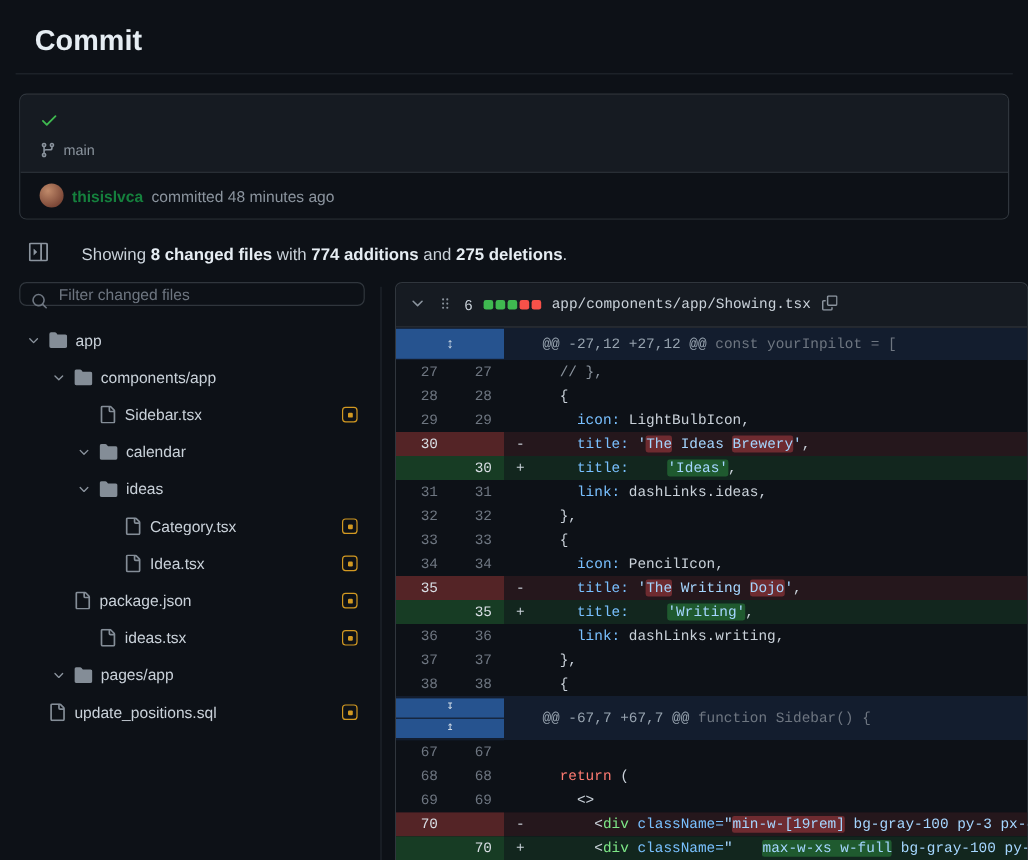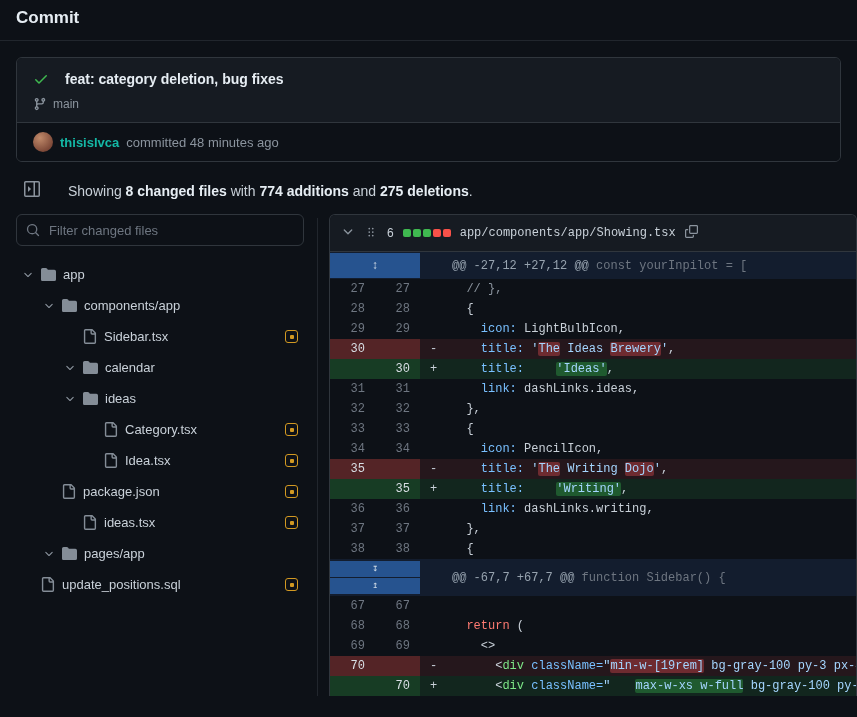--- a/index.html
+++ b/index.html
@@ -6,51 +6,51 @@
   html,body { margin:0; padding:0; }
   body {
     width:857px; height:717px; overflow:hidden;
     background:#0d1117; color:#c9d1d9;
     font-family:"Liberation Sans", sans-serif;
     font-size:14px;
   }
   .page { width:857px; height:717px; overflow:hidden; position:relative; }
 
   .page-title {
-    margin:0; padding:8px 16px 12px;
-    font-size:17px; font-weight:600; color:#e6edf3;
+    margin:13px; padding:8px 16px 12px;
+    font-size:24px; font-weight:600; color:#e6edf3;
     border-bottom:1px solid #21262d;
   }
 
   
   .commit-box { margin:16px; border:1px solid #30363d; border-radius:6px; overflow:hidden; }
   .commit-head { background:#161b22; padding:13px 16px 11px; }
   .commit-title-row { display:flex; align-items:center; gap:9px; font-size:14px; font-weight:600; color:#e6edf3; }
   .branch-row { display:flex; align-items:center; gap:6px; margin-top:10px; font-size:12px; color:#8b949e; }
   .commit-meta {
     padding:9px 16px; background:#0d1117; border-top:1px solid #30363d;
     display:flex; align-items:center; gap:7px; font-size:13px; color:#8b949e;
   }
   .avatar { width:20px; height:20px; border-radius:50%; flex-shrink:0;
     background:radial-gradient(circle at 35% 30%, #c08a6a, #7a4636 75%); }
-  .author { font-weight:600; color:#14b8a6; }
+  .author { font-weight:600; color:#15803d; }
 
   
   .summary { display:flex; align-items:center; gap:28px; margin:19px 24px 14px; font-size:14px; color:#c9d1d9; }
   .summary b { font-weight:600; color:#e6edf3; }
   .icon-btn { background:none; border:none; padding:0; cursor:pointer; display:inline-flex; align-items:center; color:#8b949e; }
 
   
   .content { display:flex; align-items:flex-start; padding-left:16px; }
   .file-tree { width:288px; flex-shrink:0; }
   .tree-resizer { width:1px; background:#21262d; align-self:stretch; min-height:460px; margin:4px 11px 0 13px; }
   .search-wrap { position:relative; }
   .search-wrap svg { position:absolute; left:10px; top:9px; }
   .filter-input {
-    width:100%; height:32px; background:#0d1117; border:1px solid #30363d; border-radius:6px;
+    width:100%; height:20px; background:#0d1117; border:1px solid #30363d; border-radius:6px;
     color:#c9d1d9; font-size:13px; padding:0 10px 0 32px; outline:none;
     font-family:"Liberation Sans", sans-serif;
   }
   .filter-input::placeholder { color:#6e7681; }
   .tree-list { margin-top:13px; }
   .tree-row { display:flex; align-items:center; height:31px; border-radius:6px; cursor:pointer; padding-right:6px; }
   .ticon { display:inline-flex; align-items:center; margin-right:7px; flex-shrink:0; }
   .tree-label { font-size:13px; color:#c9d1d9; white-space:nowrap; overflow:hidden; text-overflow:ellipsis; }
   .mod-badge { margin-left:auto; width:13px; height:13px; border:1.5px solid #d29922; border-radius:3px;
     display:inline-flex; align-items:center; justify-content:center; flex-shrink:0; }
@@ -104,21 +104,20 @@
   <h1 class="page-title">Commit</h1>
 
   <section class="commit-box">
     <div class="commit-head">
       <div class="commit-title-row">
         <span class="ticon">
           <svg viewBox="0 0 16 16" width="16" height="16" fill="#3fb950">
               <path d="M13.78 4.22a.75.75 0 0 1 0 1.06l-7.25 7.25a.75.75 0 0 1-1.06 0L2.22 9.28a.751.751 0 0 1 .018-1.042.751.751 0 0 1 1.042-.018L6 10.94l6.72-6.72a.75.75 0 0 1 1.06 0Z"></path>
             </svg>
         </span>
-        <span>feat: category deletion, bug fixes</span>
       </div>
       <div class="branch-row">
         <span class="ticon" style="margin:0">
           <svg viewBox="0 0 16 16" width="14" height="14" fill="#8b949e">
               <path d="M9.5 3.25a2.25 2.25 0 1 1 3 2.122V6A2.5 2.5 0 0 1 10 8.5H6a1 1 0 0 0-1 1v1.128a2.251 2.251 0 1 1-1.5 0V5.372a2.25 2.25 0 1 1 1.5 0v1.836A2.493 2.493 0 0 1 6 7h4a1 1 0 0 0 1-1v-.628A2.25 2.25 0 0 1 9.5 3.25Zm-6 0a.75.75 0 1 0 1.5 0 .75.75 0 0 0-1.5 0Zm8.25-.75a.75.75 0 1 0 0 1.5.75.75 0 0 0 0-1.5ZM4.25 12a.75.75 0 1 0 0 1.5.75.75 0 0 0 0-1.5Z"></path>
             </svg>
         </span>
         <span>main</span>
       </div>
     </div>

